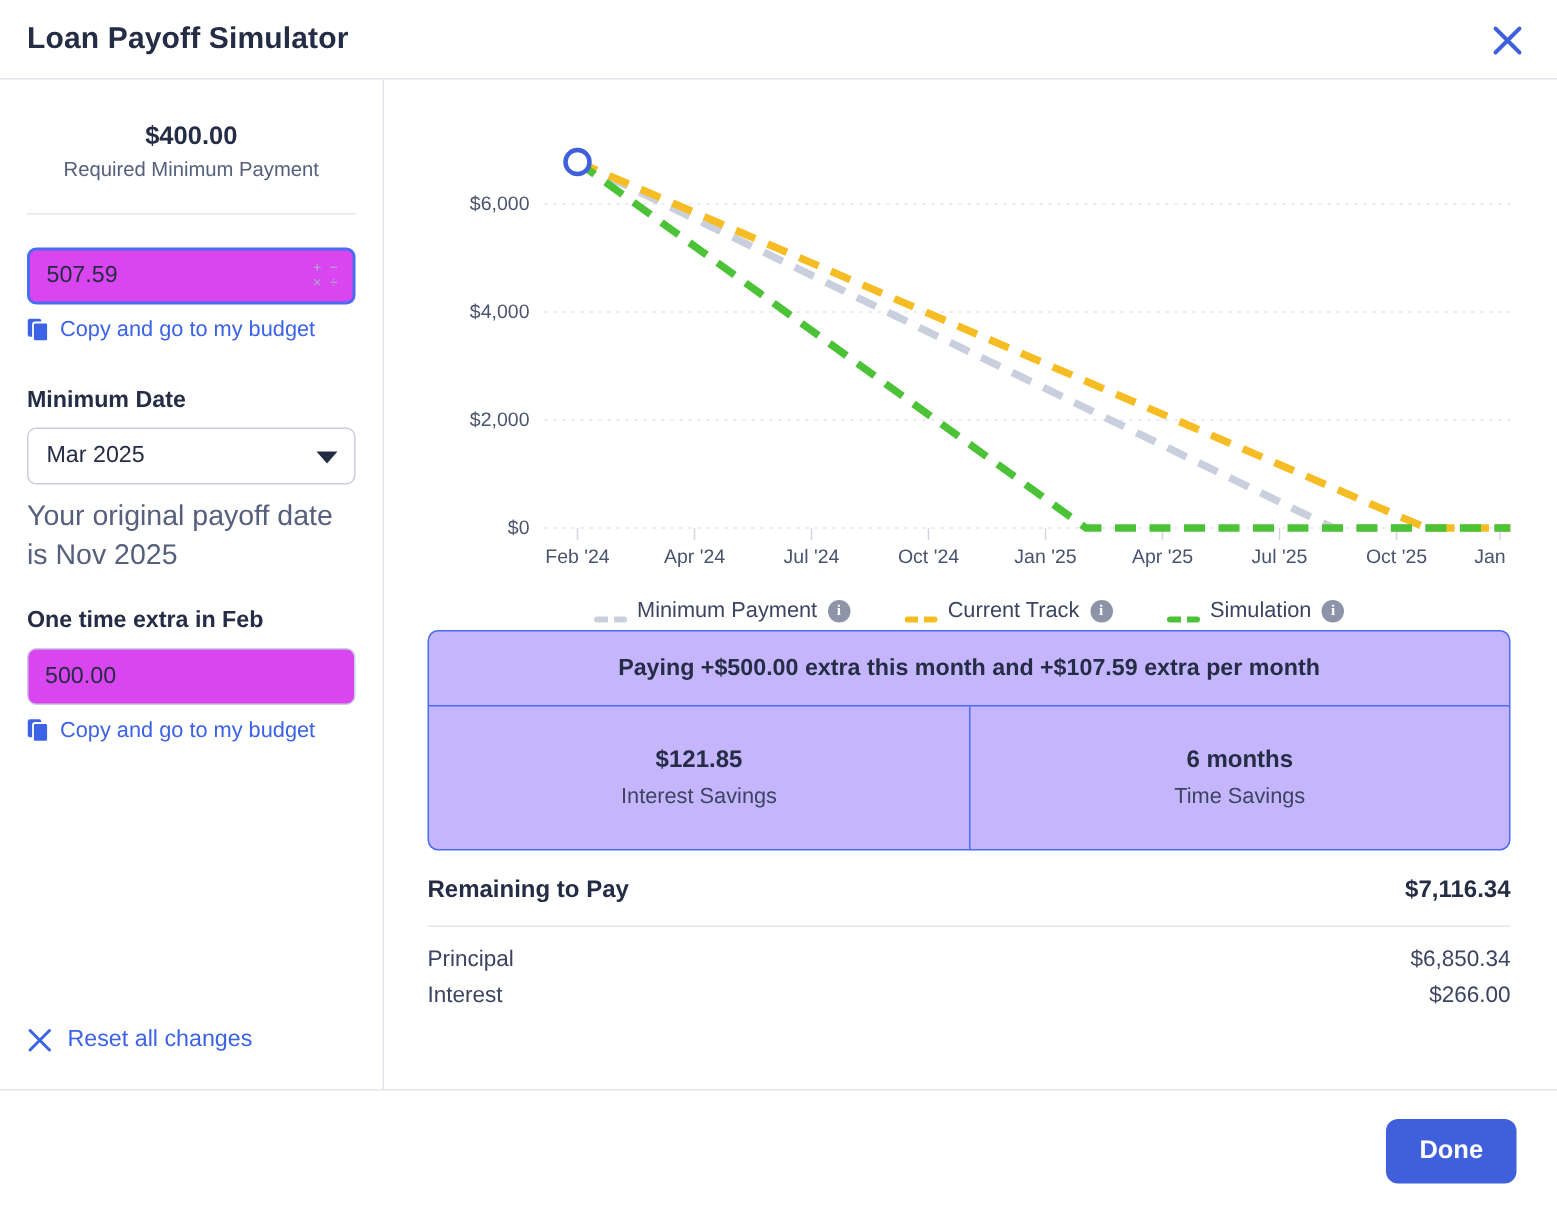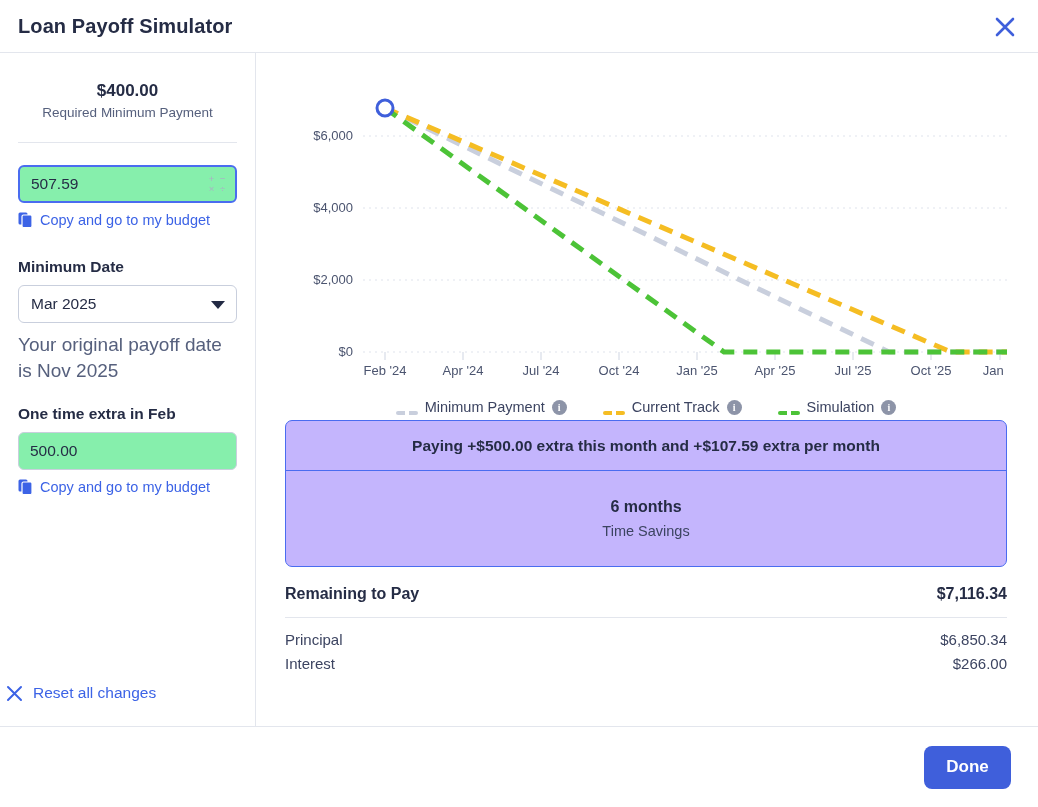--- a/index.html
+++ b/index.html
@@ -44,21 +44,21 @@
   .hdivider { height: 1px; background: #e3e6ed; margin: 22px 0 22px 0; }
 
   .field-label { font-size: 15.5px; font-weight: 600; color: #252c45; margin-bottom: 9px; }
   .input-wrap { position: relative; }
   .text-input {
     width: 219px; height: 38px;
     border: 1px solid #c9cfdd; border-radius: 6px;
     padding: 0 40px 0 11px;
     font-family: "Liberation Sans", sans-serif;
     font-size: 15.5px; color: #252c45;
-    background: #86efac; outline: none;
+    background: #d946ef; outline: none;
   }
   .text-input.focused { border: 2px solid #4a6cf0; }
   .calc-icon {
     position: absolute; right: 9px; top: 9px;
     width: 22px; height: 20px;
     display: grid; grid-template-columns: 1fr 1fr; grid-template-rows: 1fr 1fr;
     font-size: 9.5px; line-height: 10px; color: #aab1c4; text-align: center;
     cursor: pointer;
   }
   .copy-link {
@@ -78,21 +78,21 @@
   }
   .caret {
     position: absolute; right: 12px; top: 16px;
     width: 0; height: 0;
     border-left: 7px solid transparent; border-right: 7px solid transparent;
     border-top: 8px solid #222a44;
   }
   .help-text { font-size: 19px; color: #56607d; margin-top: 9px; line-height: 1.35; width: 210px; }
 
   .reset-link {
-    position: absolute; left: 6px; bottom: 24px;
+    position: absolute; left: 18px; bottom: 24px;
     display: flex; align-items: center; gap: 10px;
     color: #3c63e6; font-size: 15.5px; cursor: pointer;
   }
 
   
   .main { flex: 1 1 auto; padding: 14px 27px 0 30px; min-width: 0; }
 
   .chart-box { position: relative; width: 722px; height: 340px; }
   .chart-svg { display: block; }
 
@@ -297,20 +297,24 @@
             <span>Simulation</span>
             <span class="info-i">i</span>
           </div>
         </div>
       </div>
 
       <div class="savings">
         <div class="savings-head">Paying +$500.00 extra this month and +$107.59 extra per month</div>
         <div class="savings-cells">
           <div class="savings-cell">
+            <div class="savings-value">$121.85</div>
+            <div class="savings-caption">Interest Savings</div>
+          </div>
+          <div class="savings-cell">
             <div class="savings-value">6 months</div>
             <div class="savings-caption">Time Savings</div>
           </div>
         </div>
       </div>
 
       <div class="summary">
         <div class="sum-row total">
           <span>Remaining to Pay</span>
           <span>$7,116.34</span>

